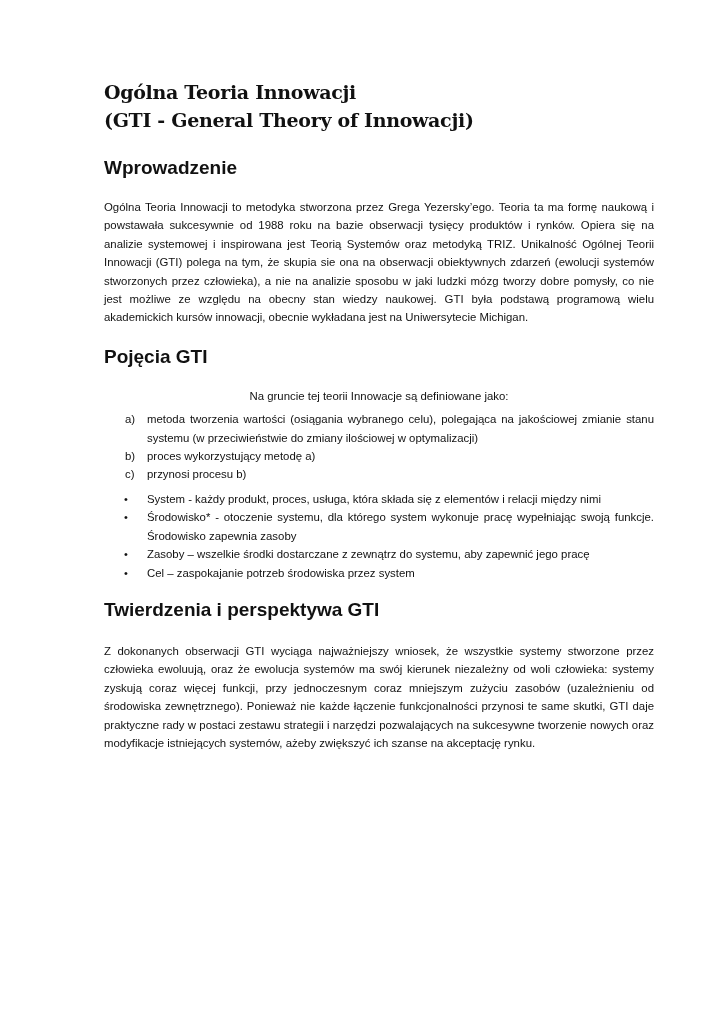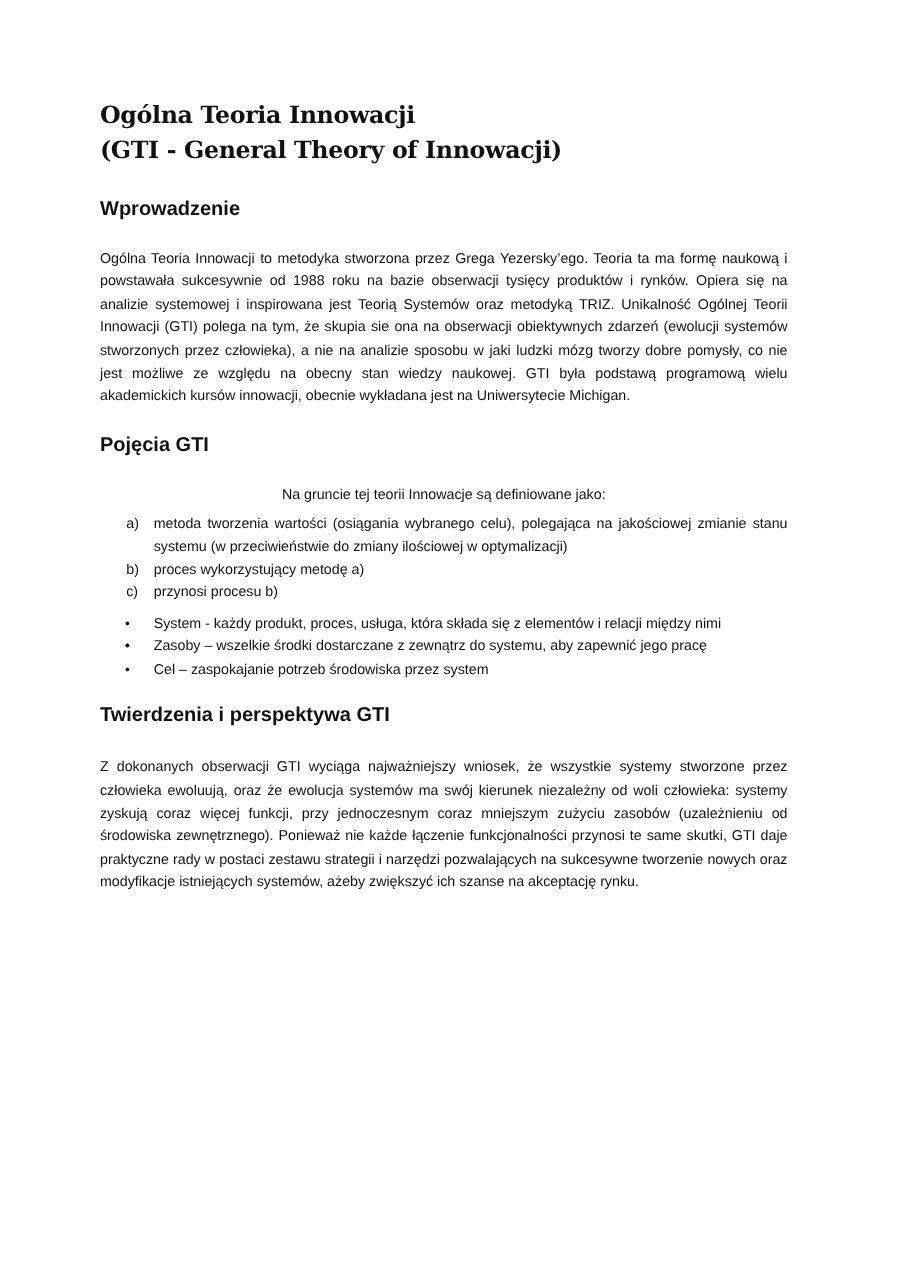--- a/index.html
+++ b/index.html
@@ -10,36 +10,36 @@
     body {
       width: 725px;
       height: 1024px;
       position: relative;
       overflow: hidden;
       color: #111111;
       font-family: "Liberation Sans", sans-serif;
     }
     .page {
       position: absolute;
-      left: 80px;
+      left: 104px;
       top: 78px;
       width: 550px;
     }
     .title {
       font-family: "DejaVu Serif", "Liberation Serif", serif;
       font-weight: bold;
       font-size: 19px;
       line-height: 28px;
       margin: 0;
       letter-spacing: -0.3px;
     }
     .h2 {
       font-family: "Liberation Sans", sans-serif;
       font-weight: bold;
-      font-size: 16px;
+      font-size: 19px;
       line-height: 20px;
       margin: 0;
     }
     p {
       margin: 0;
       font-size: 11.4px;
       line-height: 18.4px;
     }
     .justify {
       text-align: justify;
@@ -107,20 +107,21 @@
   </ol>
 
 
   <ul class="bullets" style="margin-top:6px;">
     <li>
       <span class="marker">•</span>
       <span>System -  każdy produkt, proces, usługa, która składa się z elementów i relacji między nimi</span>
     </li>
     <li>
       <span class="marker">•</span>
+      <span>Środowisko* - otoczenie systemu, dla którego system wykonuje pracę wypełniając swoją funkcje.  Środowisko zapewnia zasoby</span>
     </li>
     <li>
       <span class="marker">•</span>
       <span>Zasoby – wszelkie środki dostarczane z zewnątrz do systemu, aby zapewnić jego pracę</span>
     </li>
     <li>
       <span class="marker">•</span>
       <span>Cel – zaspokajanie potrzeb środowiska przez system</span>
     </li>
   </ul>

